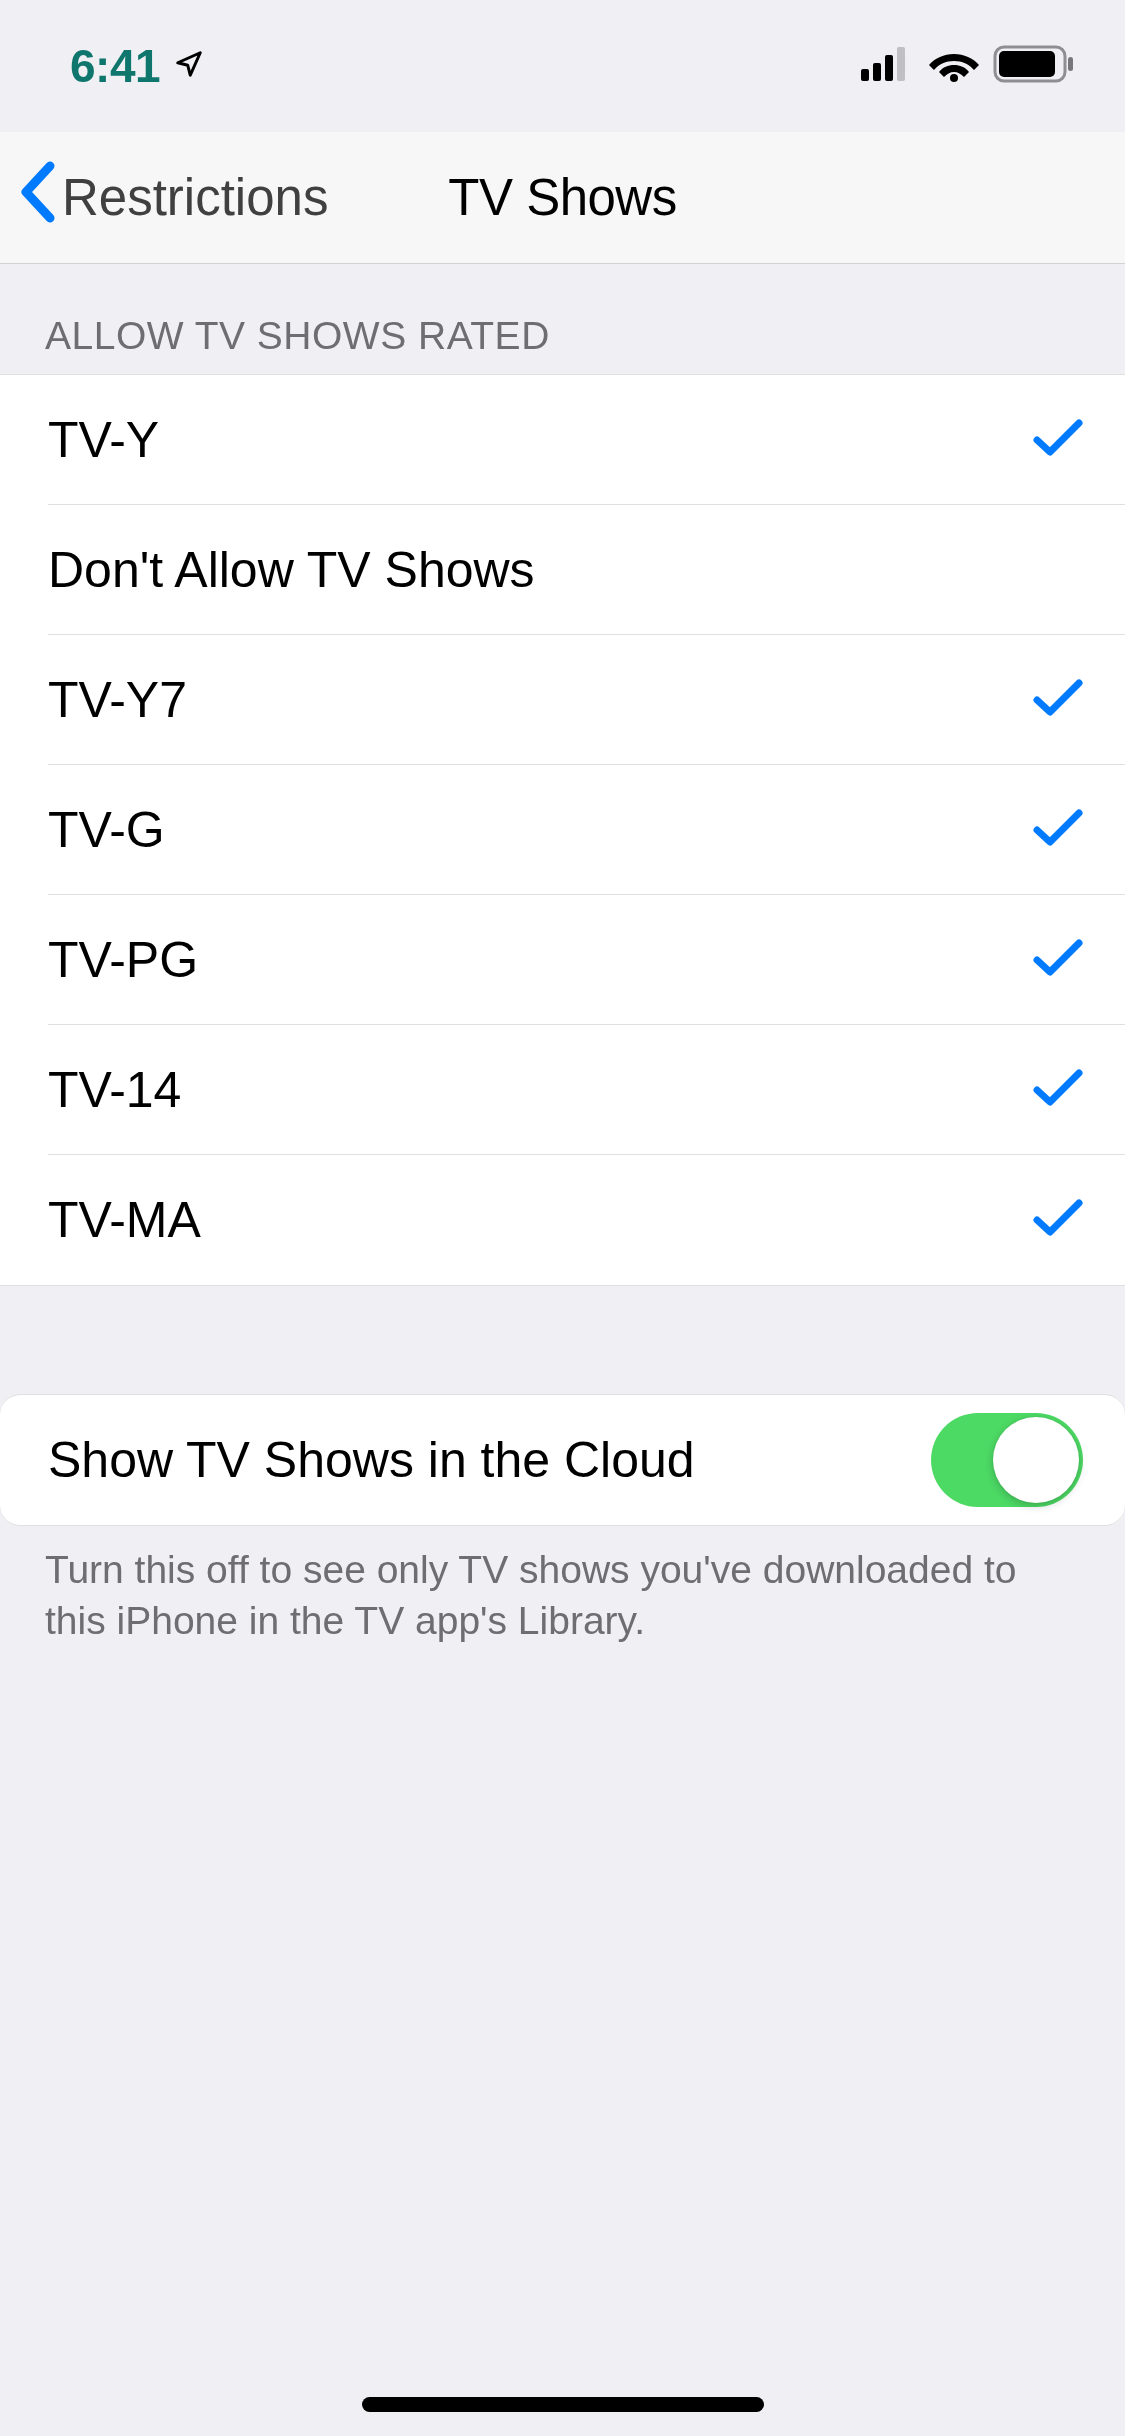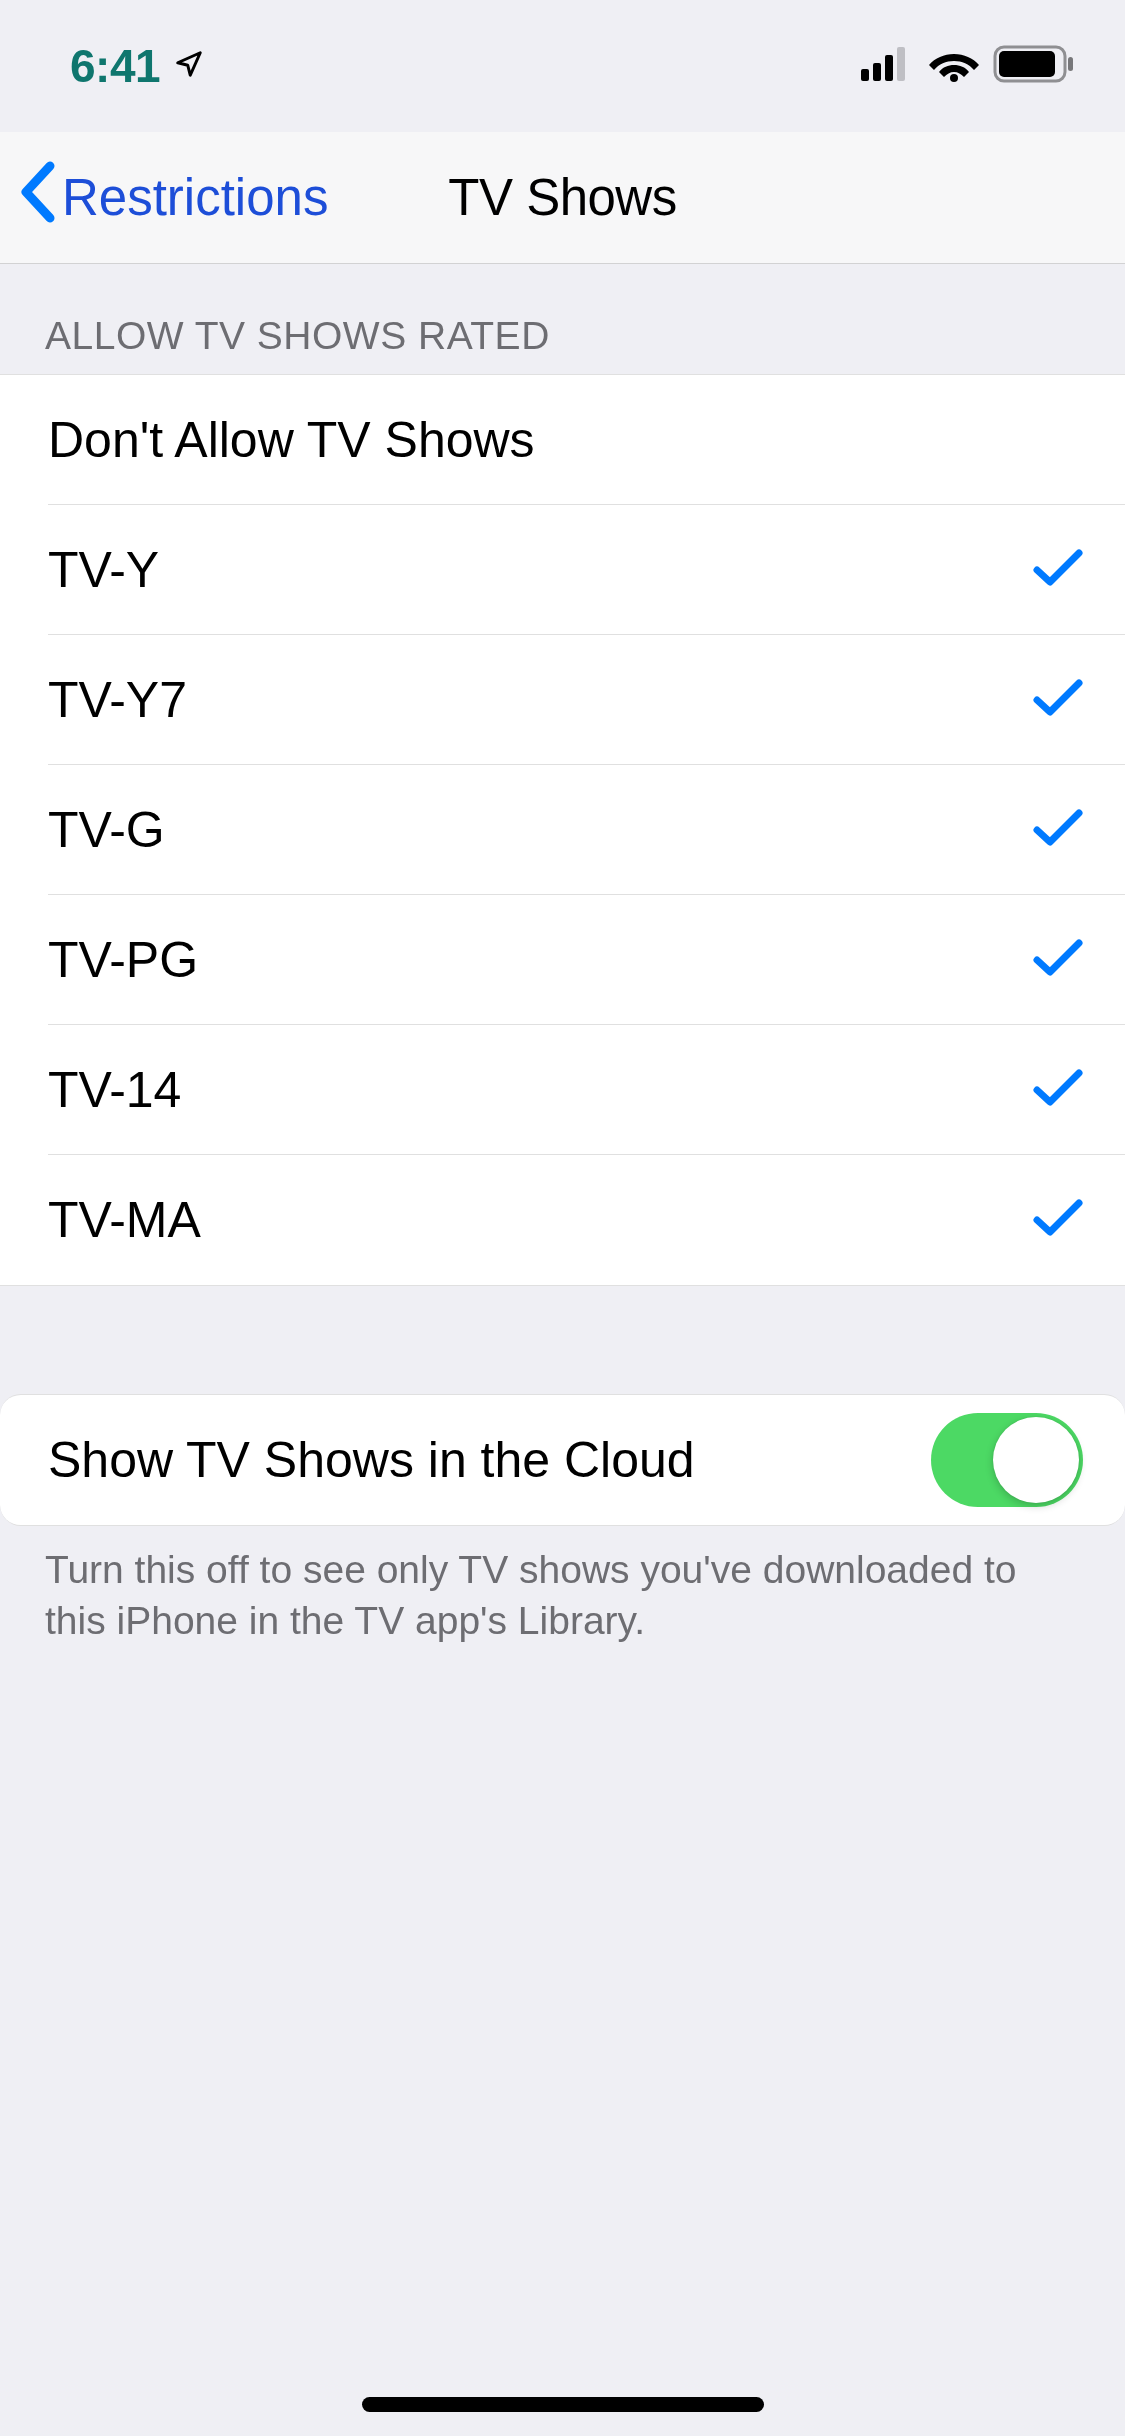--- a/index.html
+++ b/index.html
@@ -46,21 +46,21 @@
       height: 132px;
       display: flex;
       align-items: center;
       position: relative;
       border-bottom: 1px solid rgba(0,0,0,0.15);
       background: #f7f7f8;
     }
     .nav-back {
       display: flex;
       align-items: center;
-      color: #1d4ed8;
+      color: #404040;
       font-size: 51px;
       padding-left: 18px;
       gap: 6px;
     }
     .nav-back-label {
       font-weight: 400;
     }
     .nav-title {
       position: absolute;
       left: 50%;
@@ -207,27 +207,27 @@
     </span>
     <span class="nav-back-label">Restrictions</span>
   </div>
   <div class="nav-title">TV Shows</div>
 </div>
 
 <div class="section-header">ALLOW TV SHOWS RATED</div>
 
 <div class="list-group" id="ratings-list">
     <div class="list-row">
+      <span class="list-label">TV-Y</span>
+      <span class="checkmark"><svg width="50" height="40" viewBox="0 0 50 40">
+          <polyline points="4,22 17,34 46,5" fill="none" stroke="#007aff" stroke-width="7" stroke-linecap="round" stroke-linejoin="round"></polyline>
+        </svg></span>
+    </div>
+    <div class="list-row">
       <span class="list-label">Don't Allow TV Shows</span>
-    </div>
-    <div class="list-row">
-      <span class="list-label">TV-Y</span>
-      <span class="checkmark"><svg width="50" height="40" viewBox="0 0 50 40">
-          <polyline points="4,22 17,34 46,5" fill="none" stroke="#007aff" stroke-width="7" stroke-linecap="round" stroke-linejoin="round"></polyline>
-        </svg></span>
     </div>
     <div class="list-row">
       <span class="list-label">TV-Y7</span>
       <span class="checkmark"><svg width="50" height="40" viewBox="0 0 50 40">
           <polyline points="4,22 17,34 46,5" fill="none" stroke="#007aff" stroke-width="7" stroke-linecap="round" stroke-linejoin="round"></polyline>
         </svg></span>
     </div>
     <div class="list-row">
       <span class="list-label">TV-G</span>
       <span class="checkmark"><svg width="50" height="40" viewBox="0 0 50 40">

